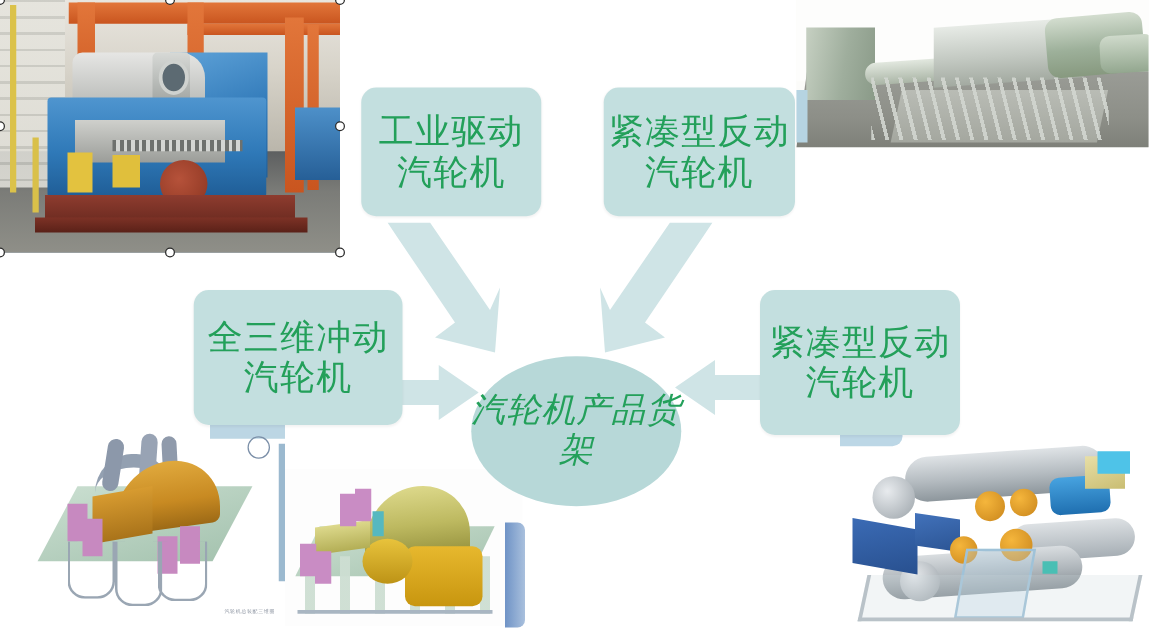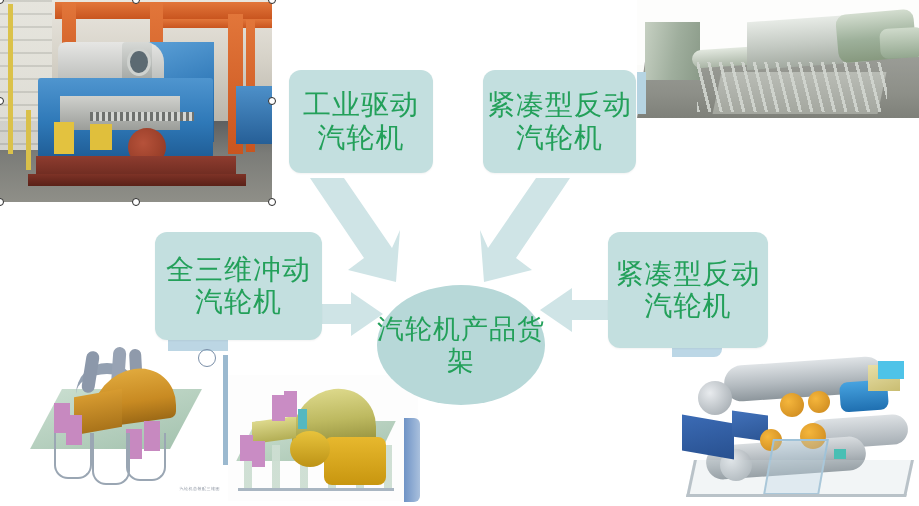--- a/index.html
+++ b/index.html
@@ -179,20 +179,21 @@
   #node-compact{left:483px;top:70px;width:153px;height:103px;}
   #node-impulse{left:155px;top:232px;width:167px;height:108px;}
   #node-lowtemp{left:608px;top:232px;width:160px;height:116px;}
 
   
   #node-center{
     position:absolute;left:377px;top:285px;width:168px;height:120px;border-radius:50%;
     background:#b7d8d8;display:flex;align-items:center;justify-content:center;text-align:center;
     color:#23a05a;font-size:27px;line-height:1.18;letter-spacing:1px;
     font-family:"DejaVu Serif","Liberation Serif",serif;
+    font-style:italic;
   }
 
   
   .arrow{position:absolute;}
   .arrow svg{display:block;}
   #arrow-tl{left:300px;top:178px;}
   #arrow-tr{left:480px;top:178px;}
   #arrow-left{left:305px;top:292px;}
   #arrow-right{left:540px;top:288px;}
 

